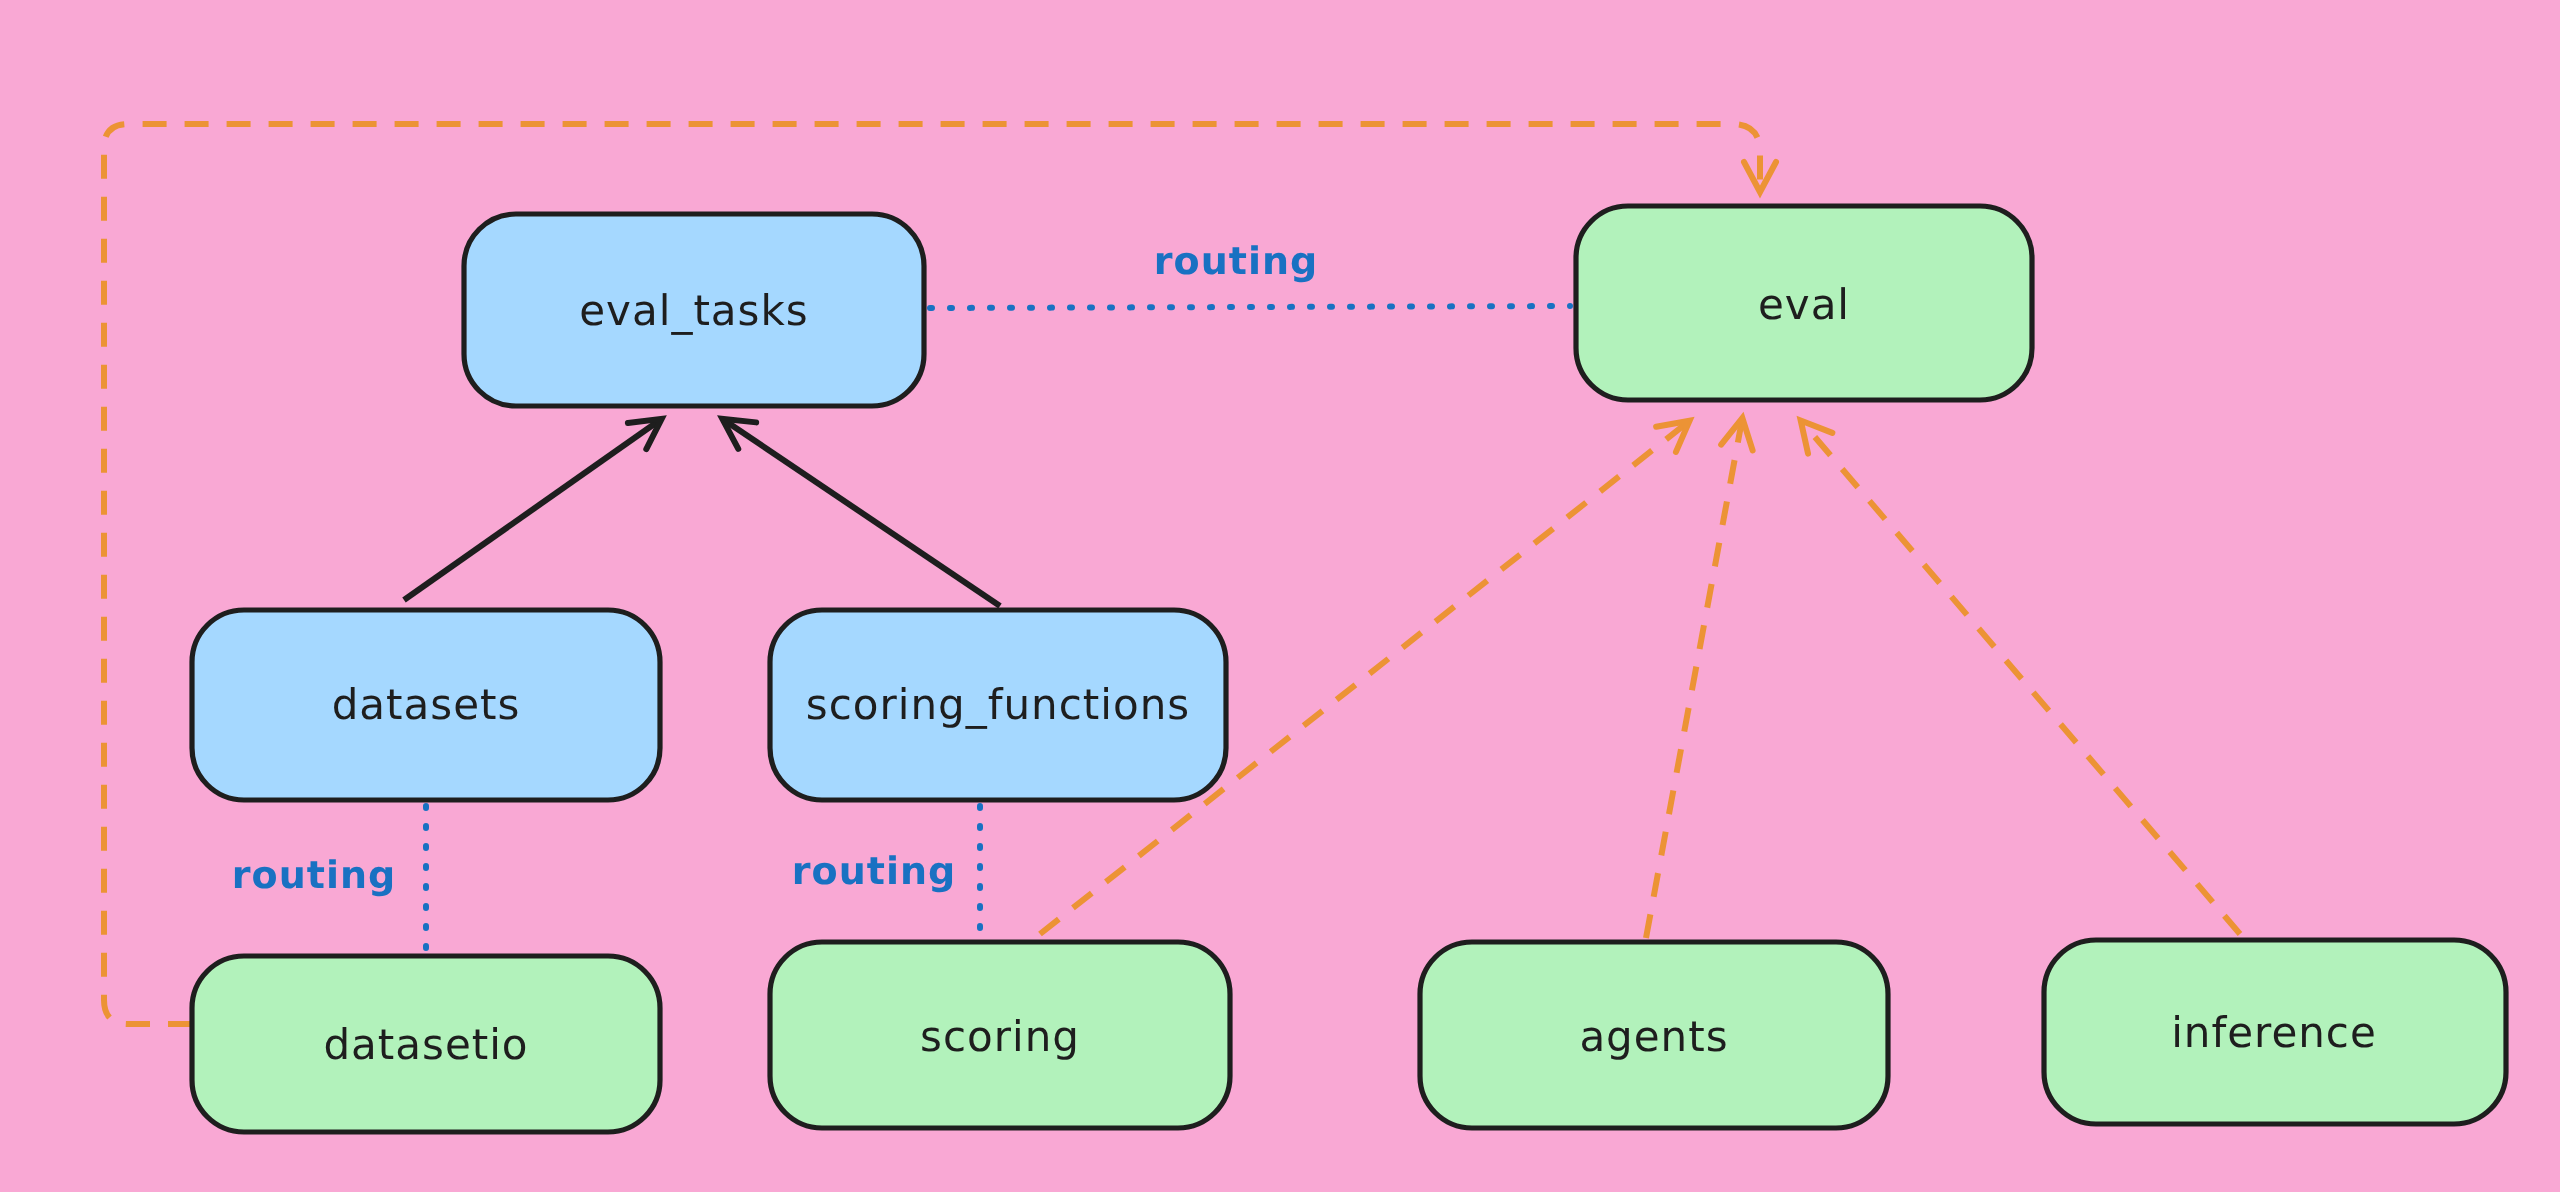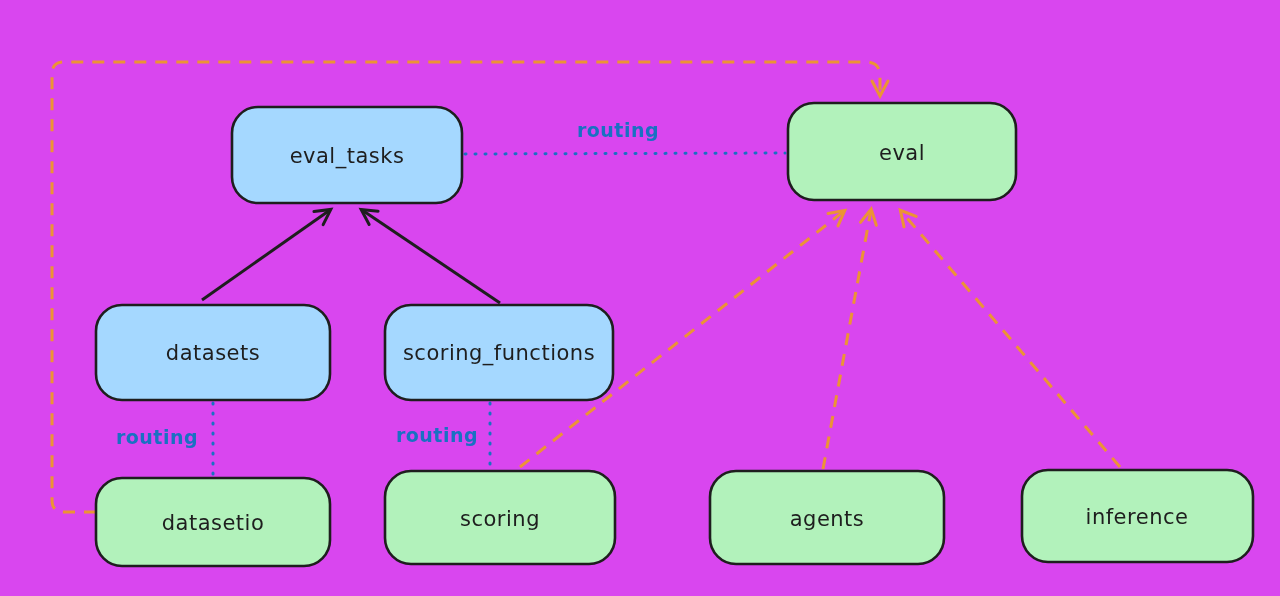--- a/index.html
+++ b/index.html
@@ -4,21 +4,21 @@
 <style>
   html, body {
     margin: 0;
     padding: 0;
     background: #ffffff;
     font-family: "DejaVu Sans", "Liberation Sans", sans-serif;
   }
   .canvas-wrap {
     width: 1280px;
     height: 596px;
-    background: #d946ef;
+    background: #f9a8d4;
     position: relative;
     overflow: hidden;
     text-decoration: underline;
   }
   svg { display: block; }
   .node-rect {
     stroke: #1e1e1e;
     stroke-width: 2.6;
   }
   .node-label {

